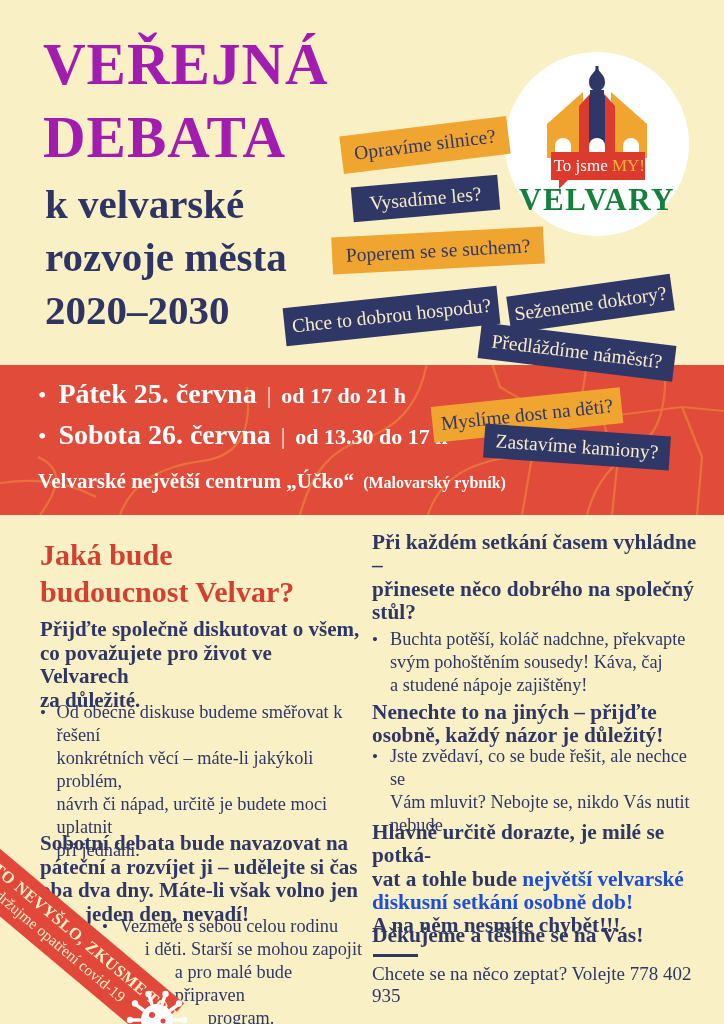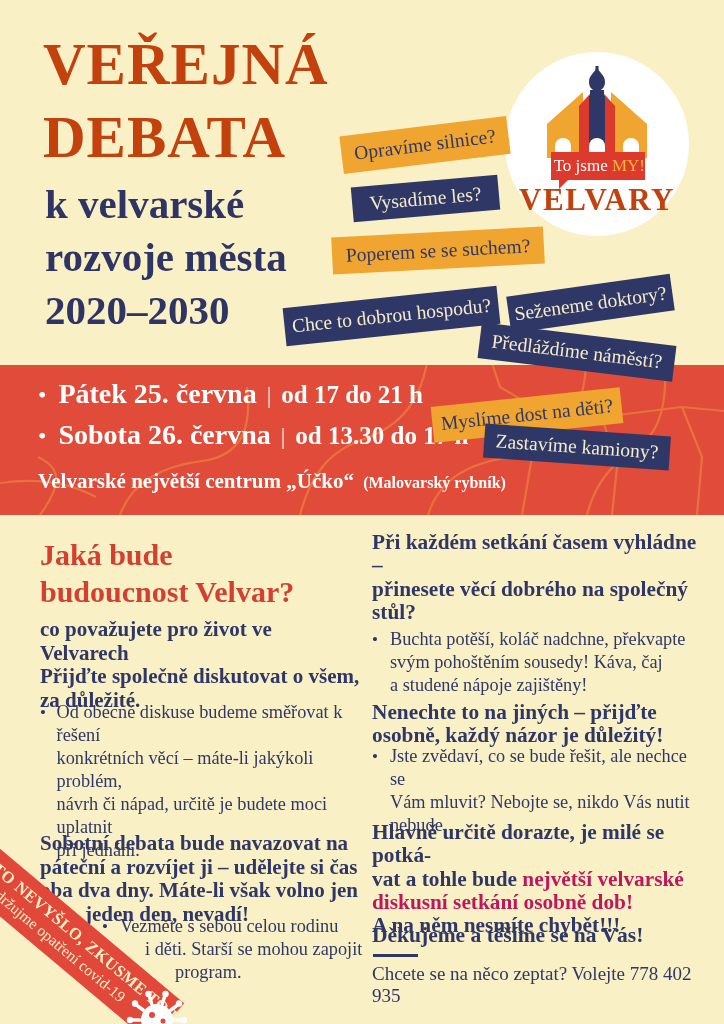--- a/index.html
+++ b/index.html
@@ -1,35 +1,35 @@
 <!DOCTYPE html>
 <html><head>
 <meta charset="utf-8">
 <style>
   html,body{margin:0;padding:0;background:#888;}
   .poster{position:relative;width:724px;height:1024px;background:#FAF0C6;overflow:hidden;
     font-family:"Liberation Serif", serif;color:#2F3767;}
 
   
-  .title{position:absolute;left:43px;top:28px;font-weight:bold;color:#c2410c;z-index:2;}
+  .title{position:absolute;left:43px;top:28px;font-weight:bold;color:#a21caf;z-index:2;}
   .title .ln{font-size:59px;line-height:73px;letter-spacing:1px;}
   .subtitle{position:absolute;left:45px;top:178px;font-weight:bold;color:#2E3565;z-index:2;}
   .subtitle .ln{font-size:41px;line-height:53px;}
 
   
   .logo{position:absolute;left:505px;top:52px;width:184px;height:184px;background:#fff;
     border-radius:50%;z-index:1;}
   .logo .building{position:absolute;left:28px;top:14px;}
   .bubble{position:absolute;left:46px;top:100px;width:94px;height:28px;background:#DD3A2E;
     color:#fff;font-weight:normal;font-size:17px;line-height:28px;text-align:right;}
   .bubble::after{content:"";position:absolute;left:8px;bottom:-9px;width:0;height:0;
     border:5px solid transparent;border-top-color:#DD3A2E;border-left-color:#DD3A2E;}
   .bubble .accent{color:#F2B43A;}
   .city{position:absolute;left:0;top:130px;width:100%;text-align:center;font-size:31px;
-    font-weight:bold;letter-spacing:1.5px;color:#c2410c;}
+    font-weight:bold;letter-spacing:1.5px;color:#15803d;}
 
   
   .ribbon{position:absolute;z-index:3;display:flex;align-items:center;justify-content:center;
     font-size:19.5px;white-space:nowrap;}
   .ribbon.yellow{background:#EFA52F;color:#2F3767;}
   .ribbon.navy{background:#2F3767;color:#F7ECC9;}
   .r1{left:341px;top:126px;width:168px;height:38px;transform:rotate(-7deg);}
   .r2{left:352px;top:181px;width:147px;height:35px;transform:rotate(-5deg);}
   .r3{left:332px;top:232px;width:212px;height:37px;transform:rotate(-3deg);}
   .r4{left:284px;top:297px;width:215px;height:38px;transform:rotate(-6deg);}
@@ -39,42 +39,42 @@
   .r8{left:484px;top:430px;width:186px;height:34px;transform:rotate(4deg);}
 
   
   .band{position:absolute;left:0;top:365px;width:724px;height:150px;background:#E14B3A;z-index:1;}
   .band .map{position:absolute;left:0;top:0;}
   .sched{position:absolute;left:38px;top:13px;color:#fff;}
   .sch-line{height:41px;display:flex;align-items:baseline;}
   .sch-line .dot{font-size:24px;margin-right:12px;}
   .sch-line .day{font-size:28px;font-weight:bold;text-align:center;}
   .sch-line .sep{font-size:23px;margin:0 10px;opacity:.95;}
-  .sch-line .time{font-size:25px;font-weight:bold;}
+  .sch-line .time{font-size:22px;font-weight:bold;}
   .venue{margin-top:9px;font-size:21px;font-weight:bold;}
   .venue .note{font-size:16px;margin-left:4px;}
 
   
   .colL{position:absolute;left:40px;top:536px;width:324px;z-index:2;}
   .colR{position:absolute;left:372px;top:531px;width:334px;z-index:2;}
   .h2{position:absolute;left:0;top:0;color:#D4402F;font-weight:bold;}
   .h2 .ln{font-size:30px;line-height:37px;}
   .p{position:absolute;left:0;font-weight:bold;}
   .p .ln{font-size:21px;line-height:23.5px;}
   .colR .p .ln{font-size:21.3px;line-height:23.3px;}
   .bullet{position:absolute;left:0;display:flex;}
   .bdot{width:18px;font-size:17px;line-height:23px;}
   .bl .ln{font-size:18.3px;line-height:23px;}
   .pL1{top:82px;} .bL1{top:165px;} .pL2{top:296px;} .bL2{top:379px;left:62px;}
   .pL2 .ln:nth-child(4){padding-left:45px;}
   .bL2 .bl .ln:nth-child(2){padding-left:25px;}
   .bL2 .bl .ln:nth-child(3){padding-left:55px;}
   .bL2 .bl .ln:nth-child(4){padding-left:88px;}
   .pR1{top:0;} .bR1{top:97px;} .pR2{top:170px;} .bR2{top:214px;} .pR3{top:290px;}
-  .red{color:#be185d;}
+  .red{color:#1d4ed8;}
   .thanks{position:absolute;left:0;top:392px;font-weight:bold;font-size:21.5px;}
   .divider{position:absolute;left:1px;top:423px;width:45px;height:3px;background:#2F3767;}
   .contact{position:absolute;left:0;top:432px;font-size:19px;}
 
   
   .covid{position:absolute;left:-139px;top:740px;width:400px;height:52px;background:#E2483A;
     transform:rotate(40deg);transform-origin:left center;z-index:4;color:#FAF0C6;
     text-align:center;padding-left:118px;box-sizing:border-box;}
   .covid .c1{font-size:16.5px;font-weight:bold;letter-spacing:.5px;margin-top:7px;white-space:nowrap;}
   .covid .c2{font-size:15.5px;white-space:nowrap;}
@@ -155,22 +155,22 @@
       </div>
     </div>
   </div>
 
   <div class="colL">
     <div class="h2">
         <div class="ln">Jaká bude</div>
         <div class="ln">budoucnost Velvar?</div>
       </div>
     <div class="p pL1">
+        <div class="ln">Přijďte společně diskutovat o všem,</div>
         <div class="ln">co považujete pro život ve Velvarech</div>
-        <div class="ln">Přijďte společně diskutovat o všem,</div>
         <div class="ln">za důležité.</div>
       </div>
     <div class="bullet bL1">
       <span class="bdot">•</span>
       <div class="bl">
           <div class="ln">Od obecné diskuse budeme směřovat k řešení</div>
           <div class="ln">konkrétních věcí – máte-li jakýkoli problém,</div>
           <div class="ln">návrh či nápad, určitě je budete moci uplatnit</div>
           <div class="ln">při jednání.</div>
         </div>
@@ -179,29 +179,30 @@
         <div class="ln">Sobotní debata bude navazovat na</div>
         <div class="ln">páteční a rozvíjet ji – udělejte si čas</div>
         <div class="ln">oba dva dny. Máte-li však volno jen</div>
         <div class="ln">jeden den, nevadí!</div>
       </div>
     <div class="bullet bL2">
       <span class="bdot">•</span>
       <div class="bl">
           <div class="ln">Vezměte s sebou celou rodinu</div>
           <div class="ln">i děti. Starší se mohou zapojit</div>
+          <div class="ln">a pro malé bude připraven</div>
           <div class="ln">program.</div>
         </div>
     </div>
   </div>
 
   <div class="colR">
     <div class="p pR1">
         <div class="ln">Při každém setkání časem vyhládne –</div>
-        <div class="ln">přinesete věcí dobrého na společný</div>
+        <div class="ln">přinesete něco dobrého na společný</div>
         <div class="ln">stůl?</div>
       </div>
     <div class="bullet bR1">
       <span class="bdot">•</span>
       <div class="bl">
           <div class="ln">Buchta potěší, koláč nadchne, překvapte</div>
           <div class="ln">svým pohoštěním sousedy! Káva, čaj</div>
           <div class="ln">a studené nápoje zajištěny!</div>
         </div>
     </div>

